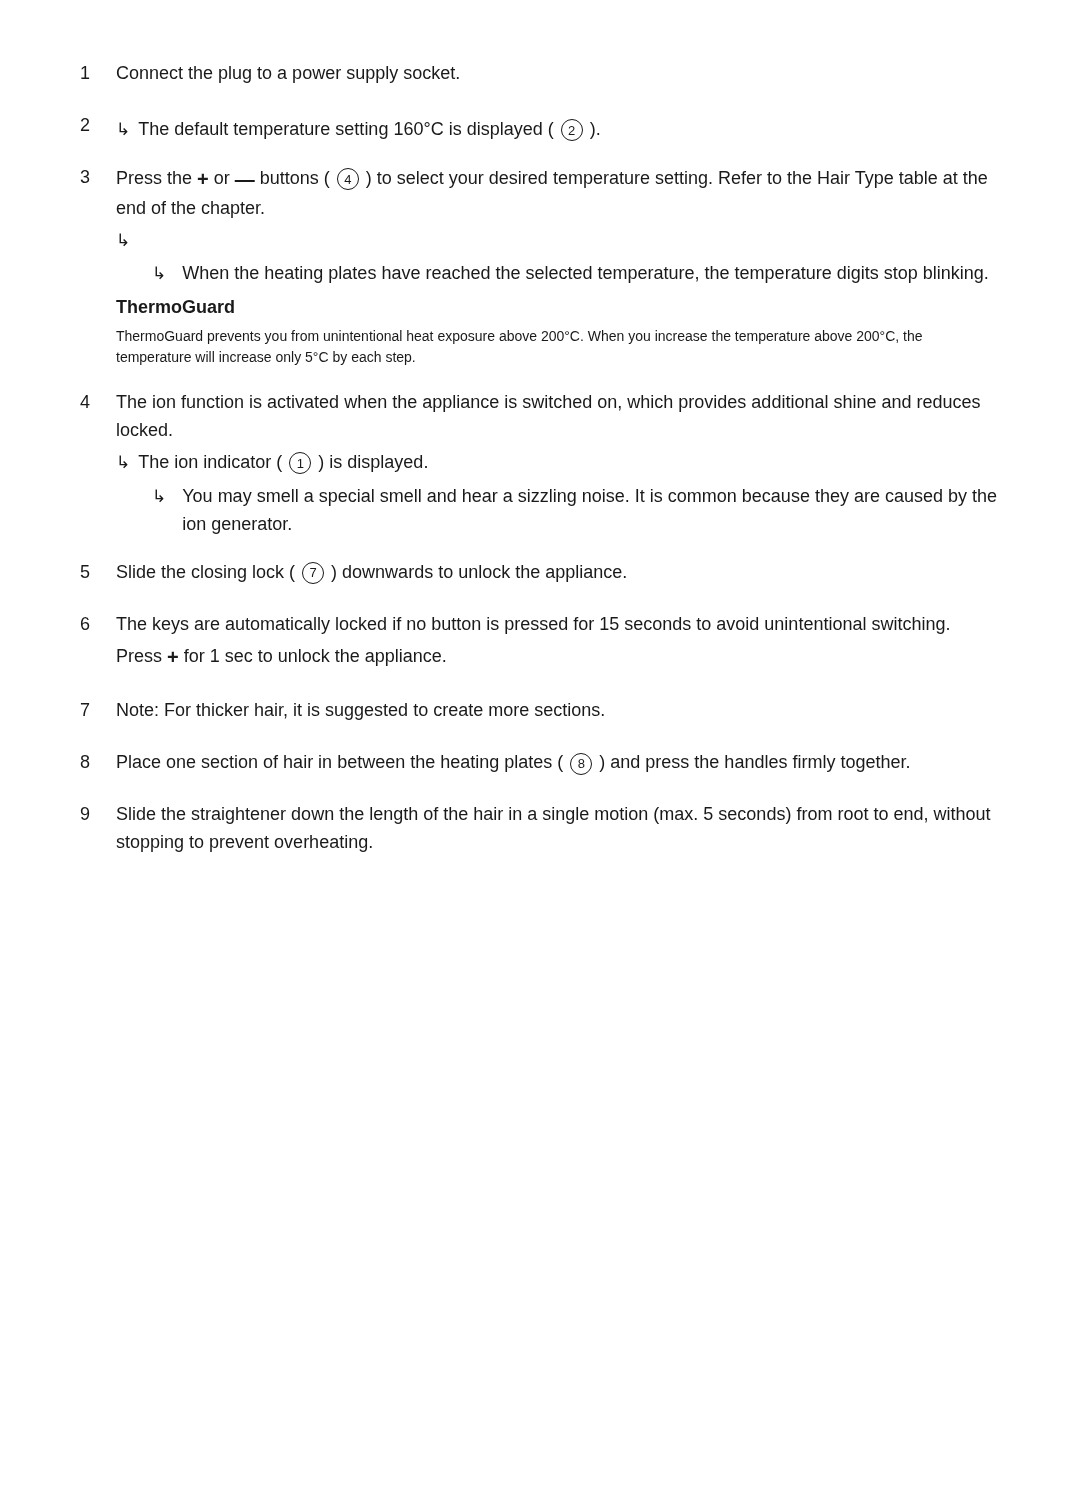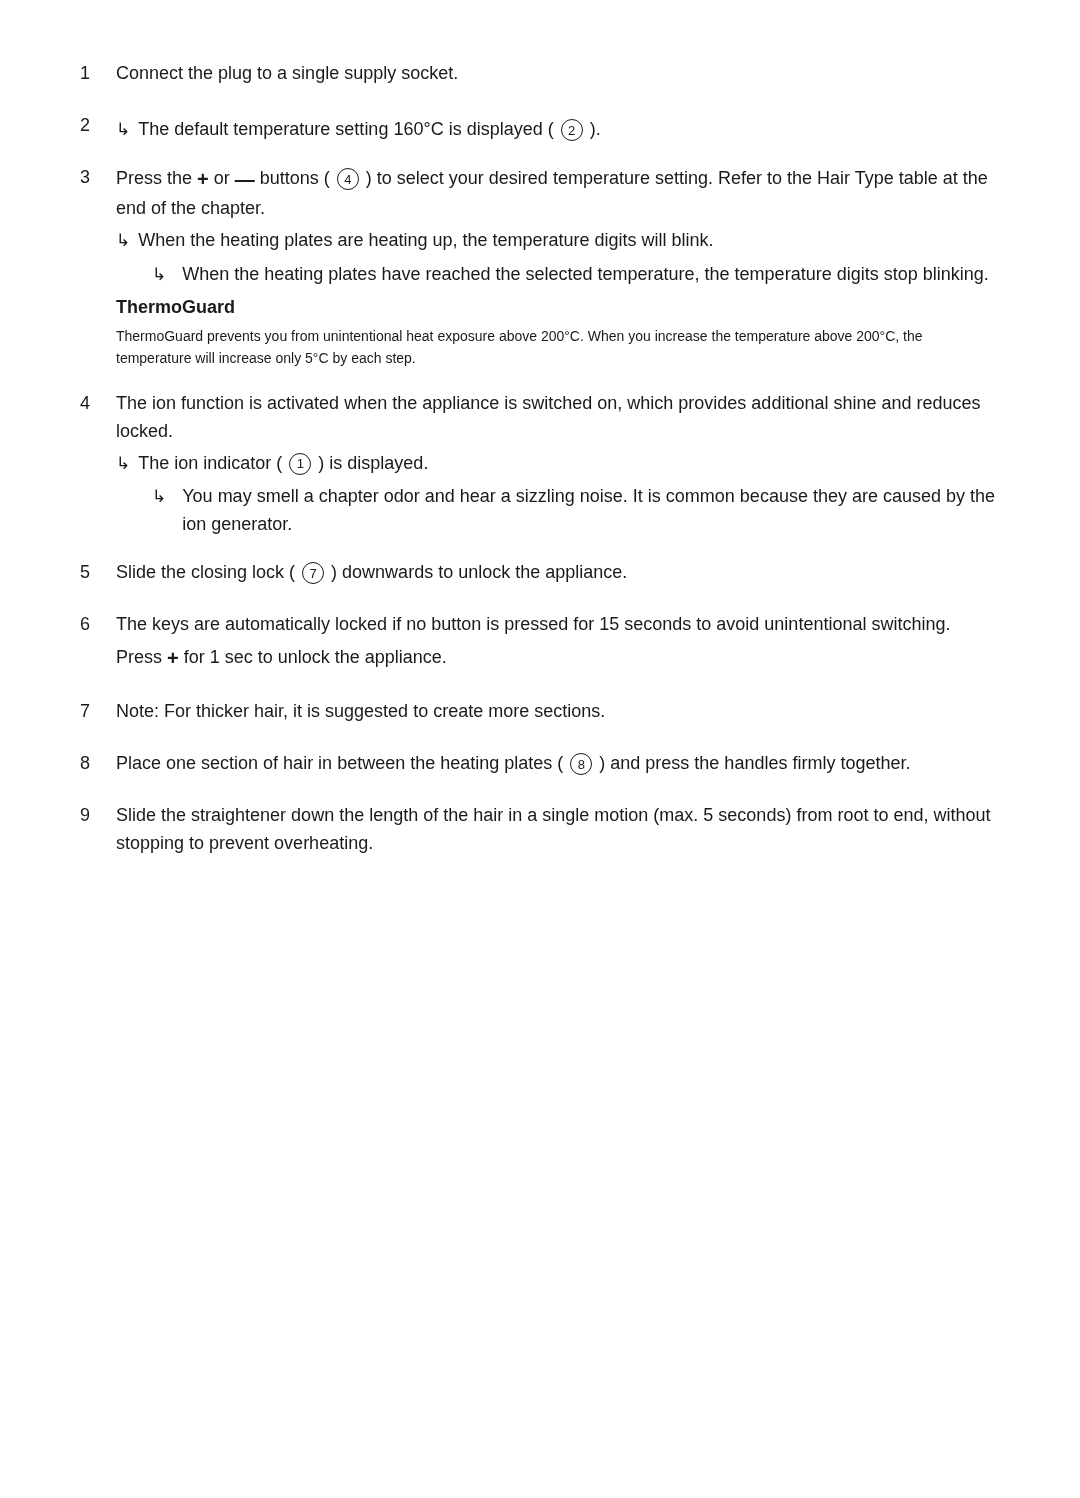--- a/index.html
+++ b/index.html
@@ -108,21 +108,21 @@
     }
   </style>
 </head>
 <body>
 
 <ol class="instructions-list">
 
   <li class="step-item">
     <span class="step-number">1</span>
     <div class="step-content">
-      <p>Connect the plug to a single supply socket.</p>
+      <p>Connect the plug to a power supply socket.</p>
     </div>
   </li>
 
   <li class="step-item">
     <span class="step-number">2</span>
     <div class="step-content">
       <div class="sub-arrow">
         <span class="arrow-symbol">↳</span>
         <span>The default temperature setting 160°C is displayed ( <span class="circled">2</span> ).</span>
       </div>
@@ -130,21 +130,20 @@
   </li>
 
   <li class="step-item" style="margin-bottom:6px;">
     <span class="step-number">3</span>
     <div class="step-content">
       <p>
         Press the <span class="math-plus">+</span> or <span style="font-size:20px;font-weight:bold;vertical-align:middle;">—</span> buttons ( <span class="circled">4</span> ) to select your desired temperature setting. Refer to the Hair Type table at the end of the chapter.
       </p>
       <div class="sub-arrow">
         <span class="arrow-symbol">↳</span>
-        <span>When the heating plates are heating up, the temperature digits will blink.</span>
       </div>
       <div class="sub-sub-arrow">
         <span class="arrow-symbol">↳</span>
         <span>When the heating plates have reached the selected temperature, the temperature digits stop blinking.</span>
       </div>
     </div>
   </li>
 
   <li class="step-item" style="display:block; padding-left: 36px;">
     <p class="thermoguard-title bold-inline">ThermoGuard</p>
@@ -154,21 +153,21 @@
   <li class="step-item">
     <span class="step-number">4</span>
     <div class="step-content">
       <p>The ion function is activated when the appliance is switched on, which provides additional shine and reduces locked.</p>
       <div class="sub-arrow">
         <span class="arrow-symbol">↳</span>
         <span>The ion indicator ( <span class="circled">1</span> ) is displayed.</span>
       </div>
       <div class="sub-sub-arrow">
         <span class="arrow-symbol">↳</span>
-        <span>You may smell a chapter odor and hear a sizzling noise. It is common because they are caused by the ion generator.</span>
+        <span>You may smell a special smell and hear a sizzling noise. It is common because they are caused by the ion generator.</span>
       </div>
     </div>
   </li>
 
   <li class="step-item">
     <span class="step-number">5</span>
     <div class="step-content">
       <p>Slide the closing lock ( <span class="circled">7</span> ) downwards to unlock the appliance.</p>
     </div>
   </li>

